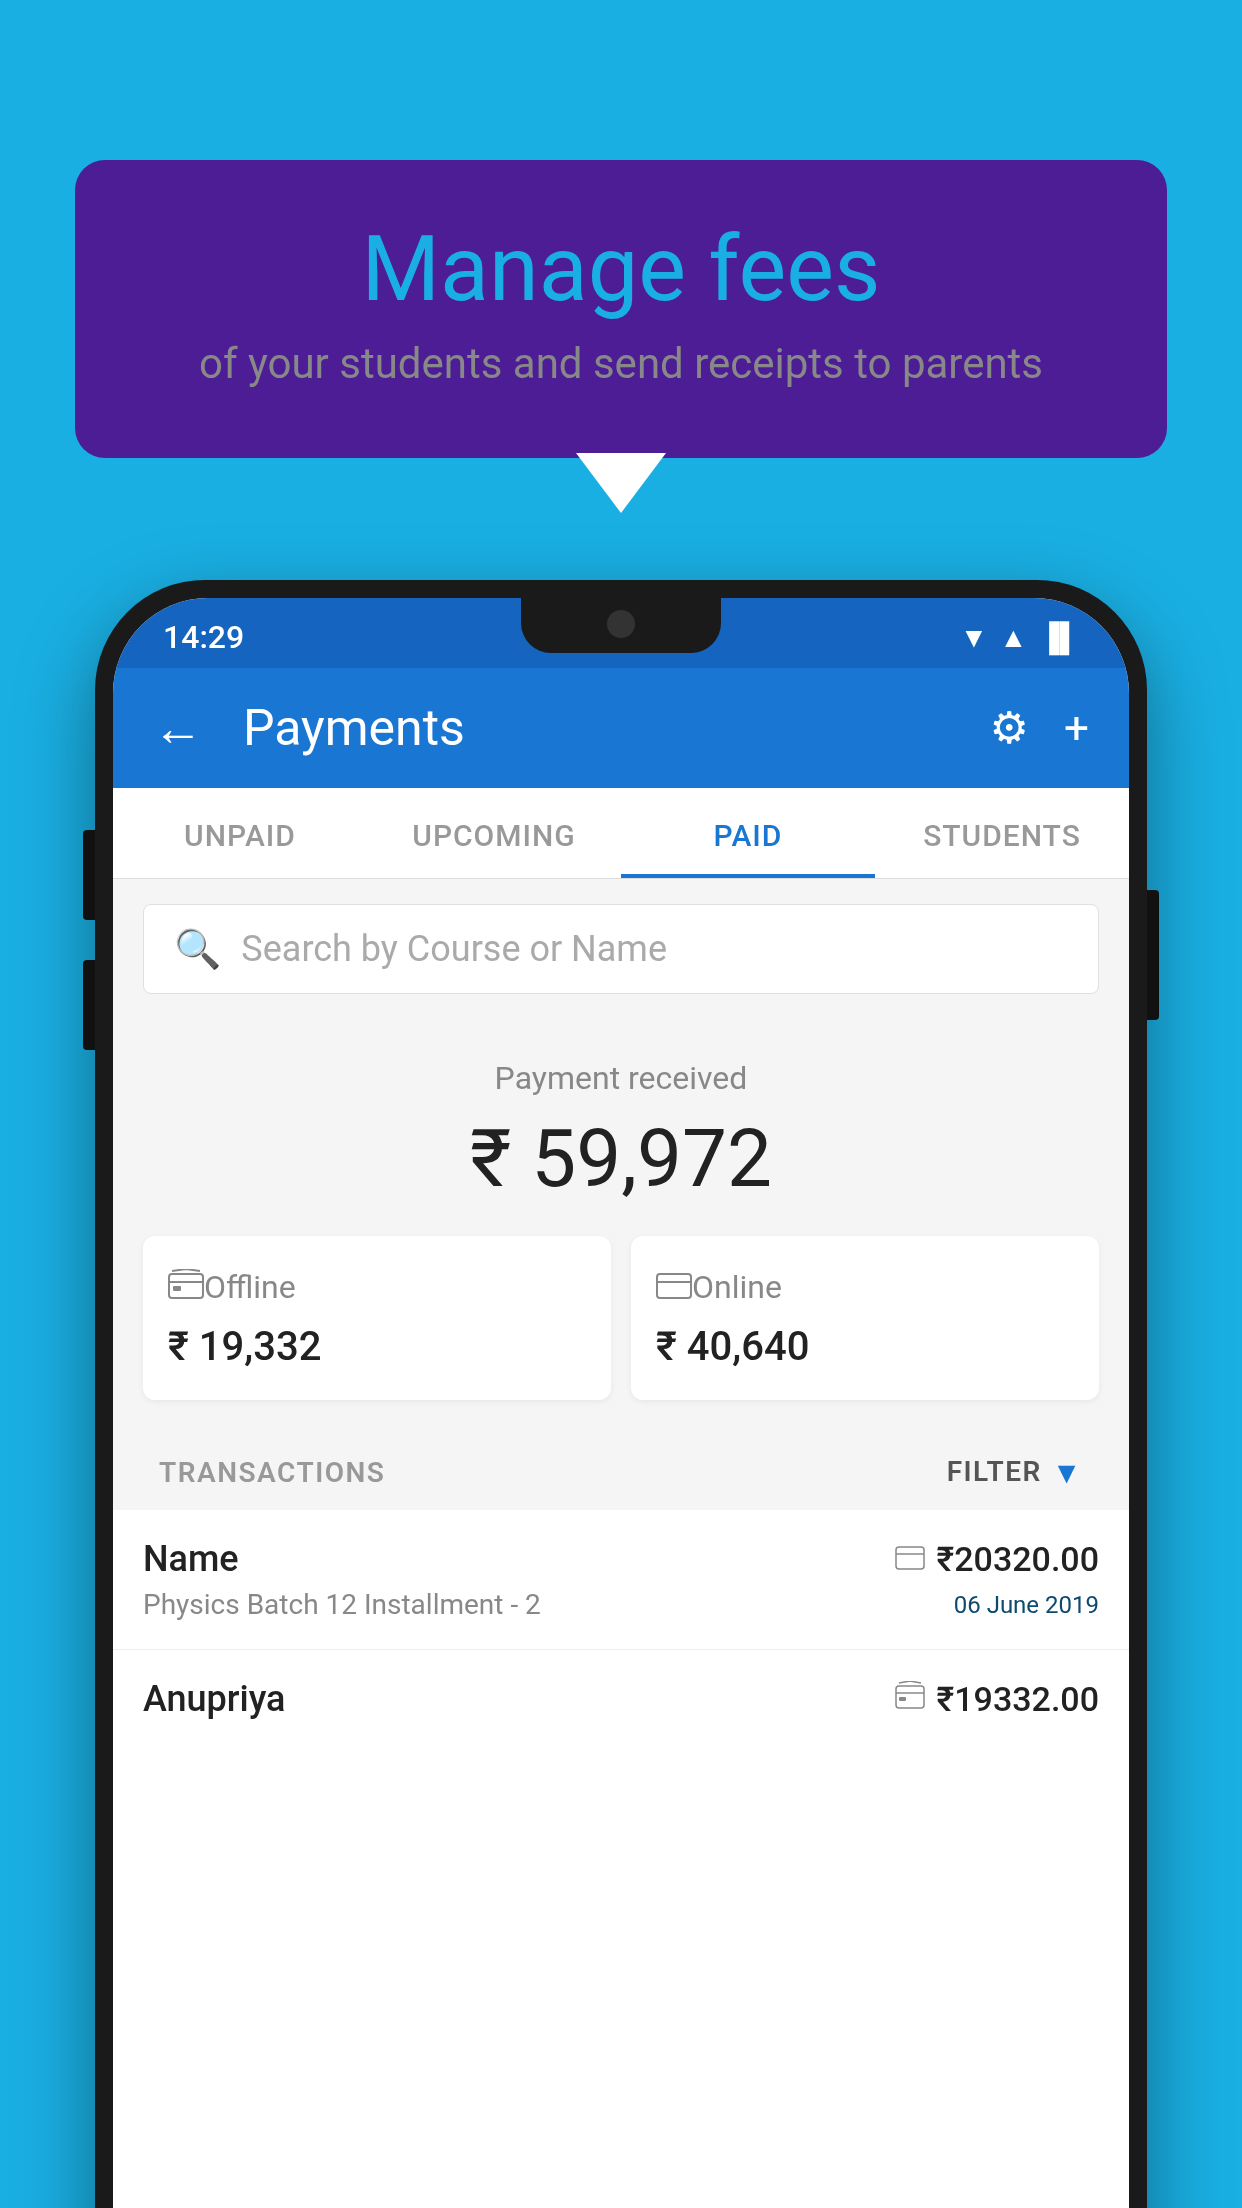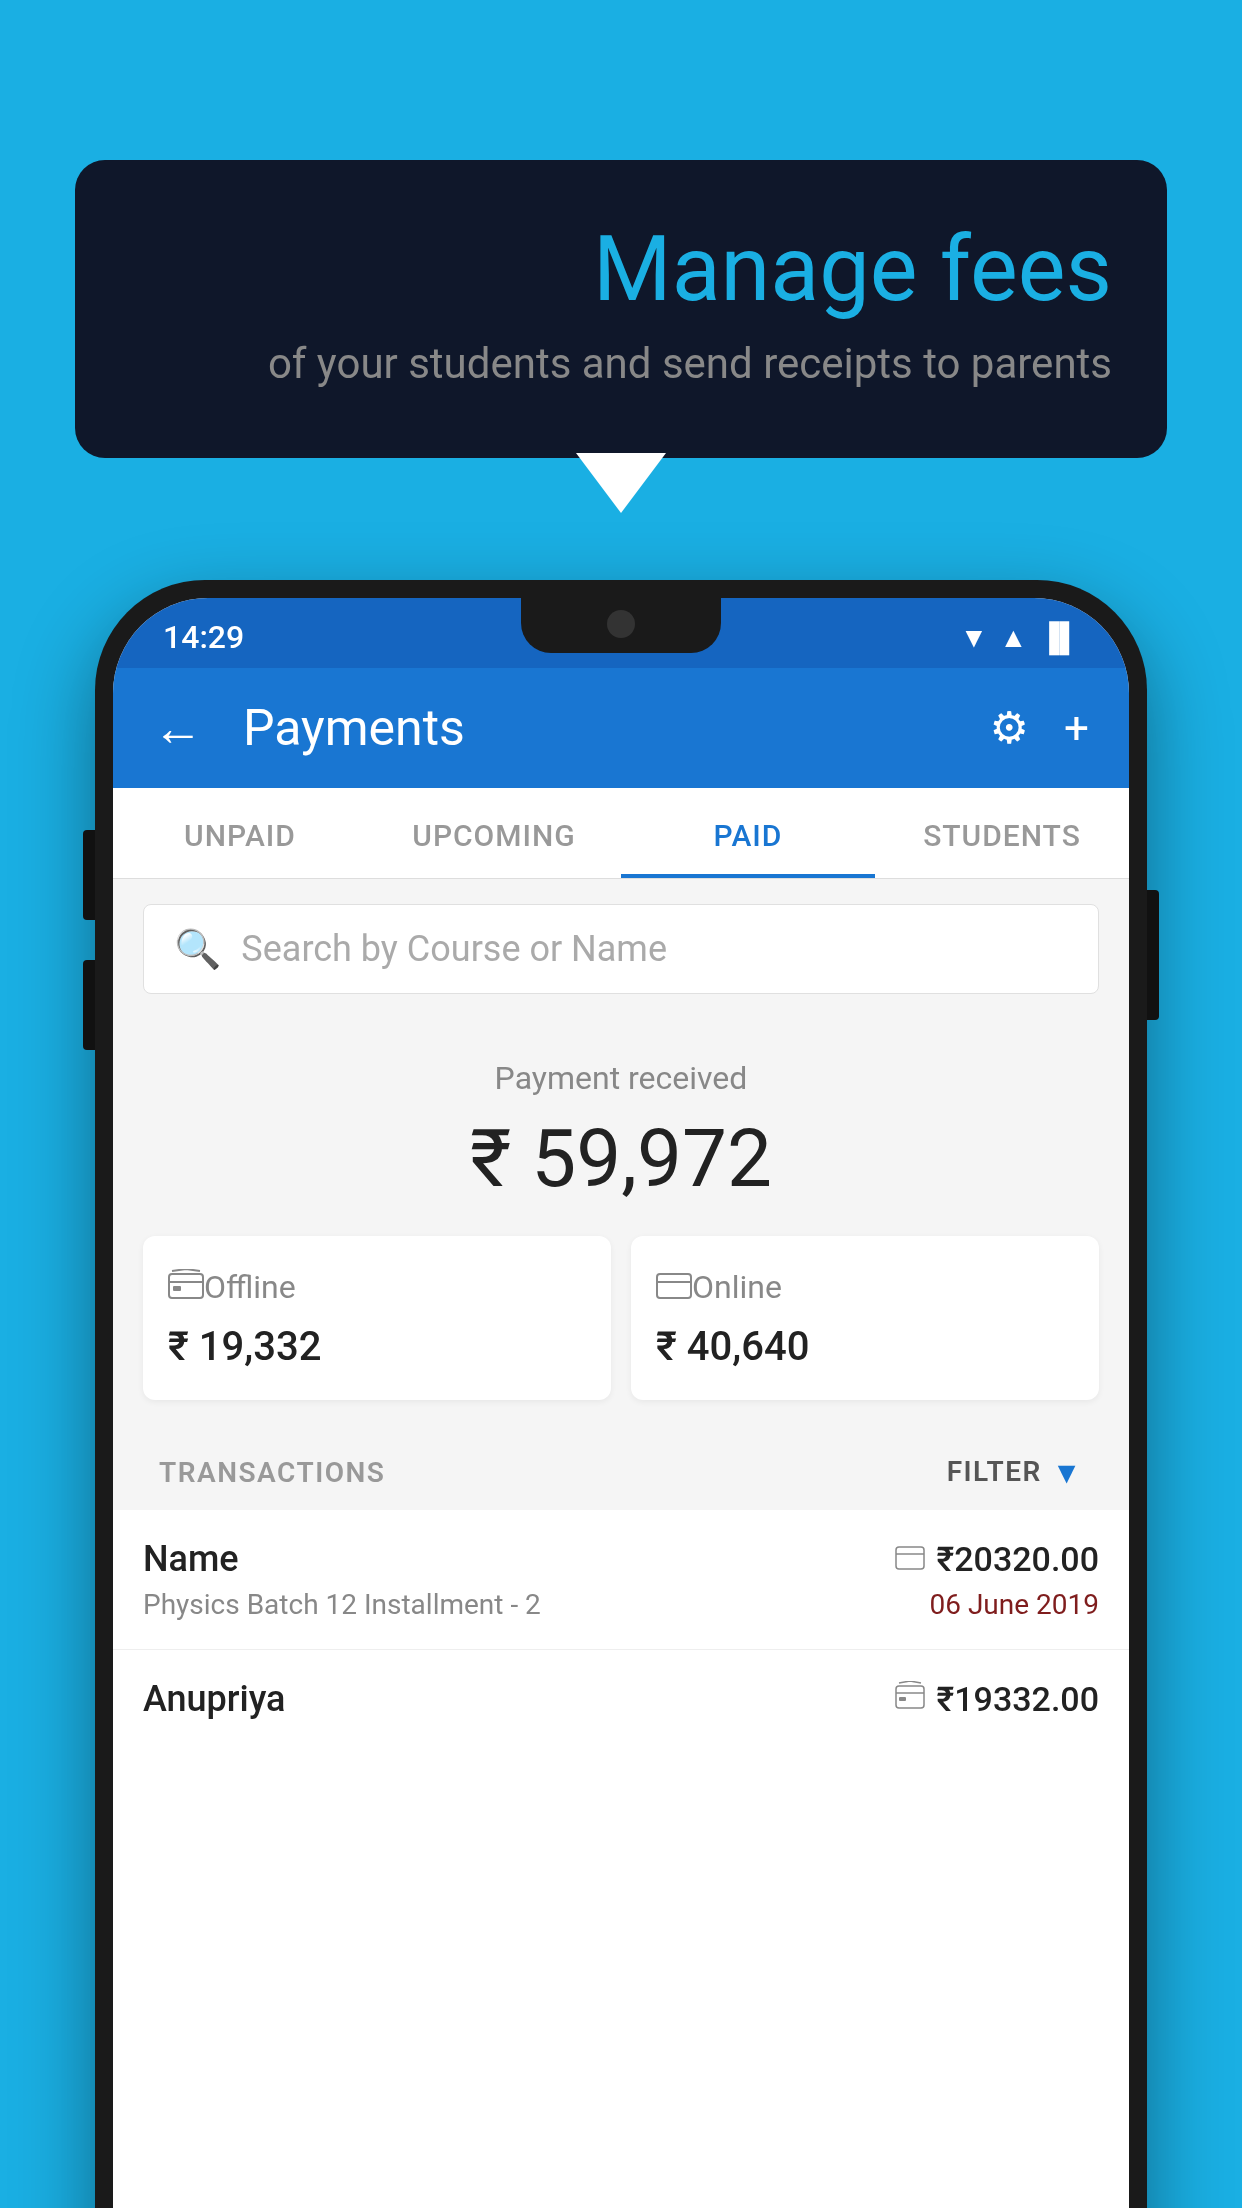--- a/index.html
+++ b/index.html
@@ -18,24 +18,24 @@
       position: absolute;
       top: 160px;
       left: 75px;
       right: 75px;
       display: flex;
       flex-direction: column;
       align-items: center;
     }
 
     .speech-bubble {
-      background: #0f172a;
+      background: #4c1d95;
       border-radius: 30px;
       padding: 60px 55px 70px;
-      text-align: right;
+      text-align: center;
       width: 100%;
       position: relative;
     }
 
     .speech-bubble::after {
       content: '';
       position: absolute;
       bottom: -55px;
       left: 50%;
       transform: translateX(-50%);
@@ -394,22 +394,22 @@
       justify-content: space-between;
       align-items: center;
     }
 
     .transaction-course {
       color: #888;
       font-size: 28px;
     }
 
     .transaction-date {
-      color: #7f1d1d;
-      font-size: 28px;
+      color: #0c4a6e;
+      font-size: 24px;
     }
 
     .transaction-row-partial {
       padding: 28px 30px;
     }
 
     .transaction-row-partial .transaction-row-top {
       margin-bottom: 0;
     }
   </style>

